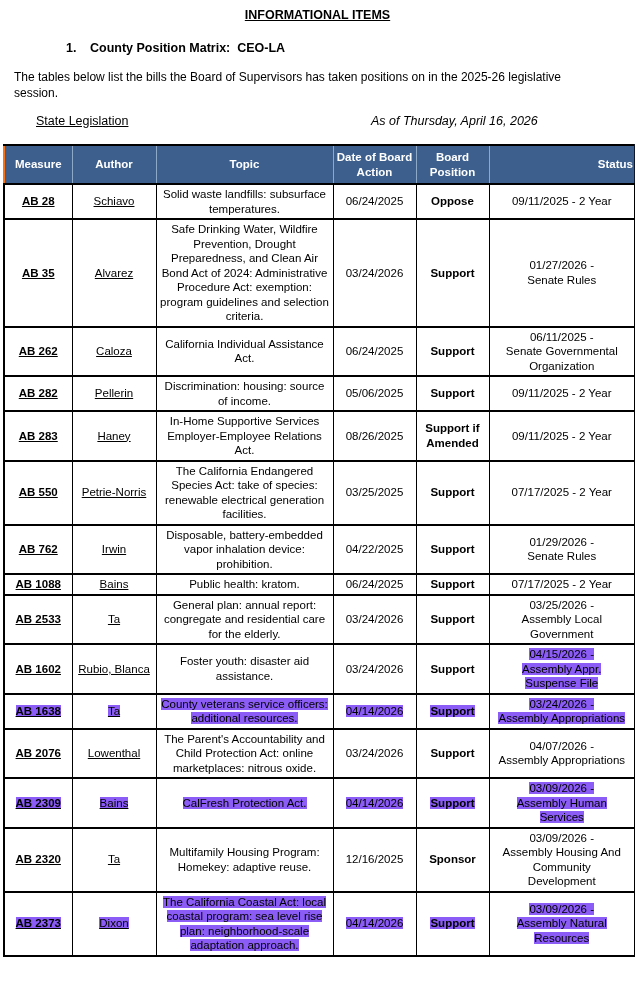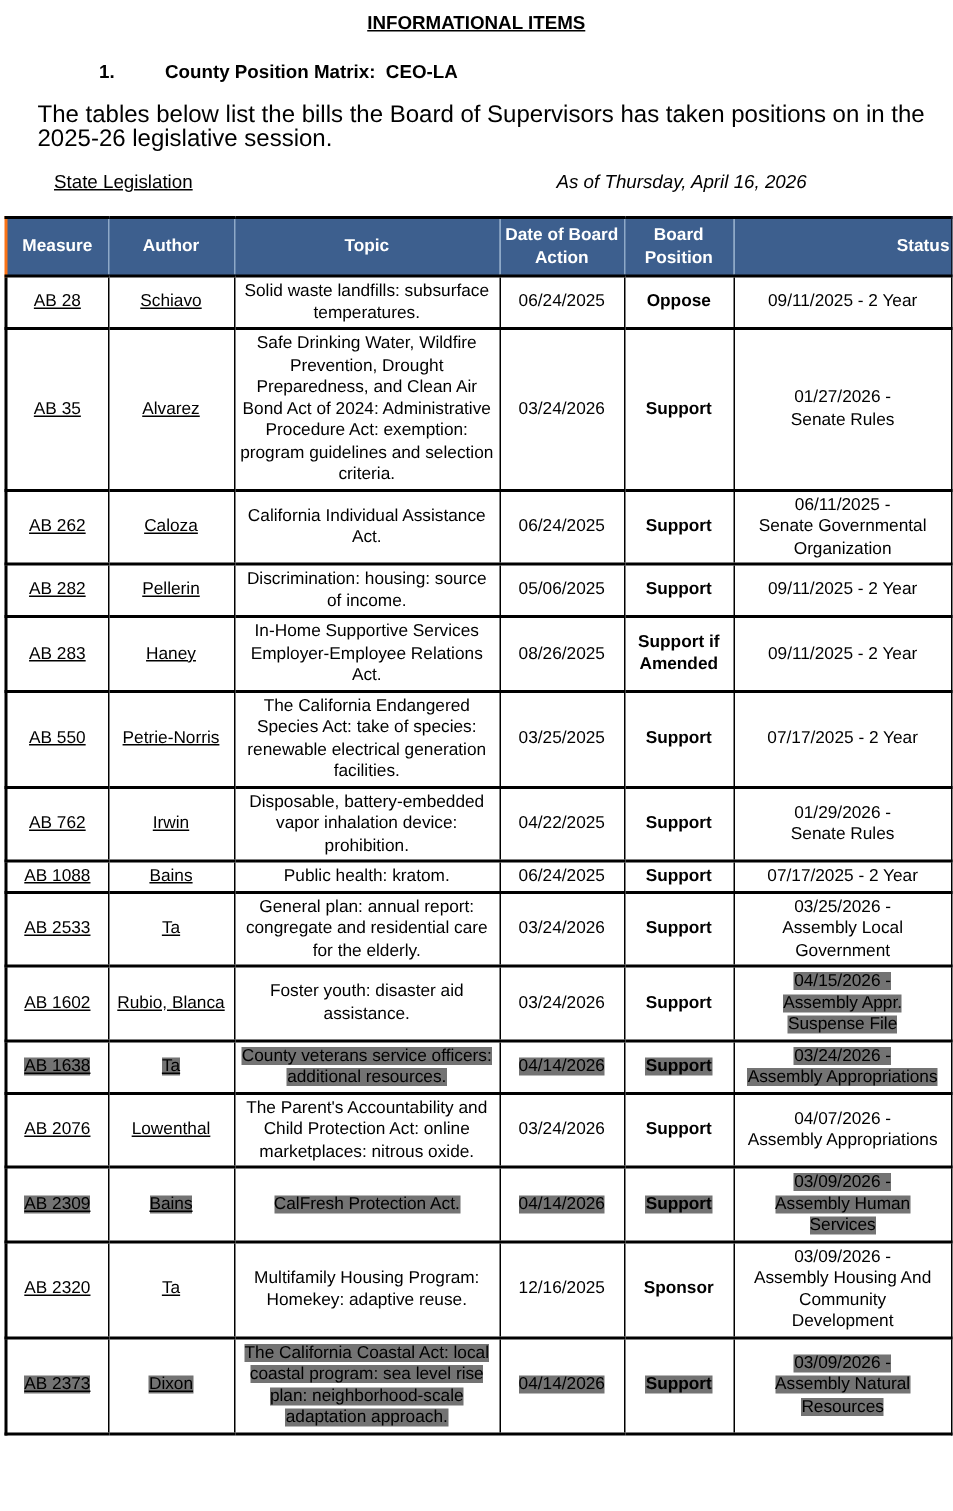--- a/index.html
+++ b/index.html
@@ -9,23 +9,23 @@
     font-family:"Liberation Sans", sans-serif;
     color:#000;
   }
   .doc { width:635px; height:890px; padding:6px 2px 0 2px; }
 
   .title { text-align:center; font-size:12.5px; font-weight:bold; margin-top:2px; }
   .title span { text-decoration:underline; }
 
   .item-line { margin:19px 0 0 64px; font-size:12.5px; font-weight:bold; display:flex; }
   .item-num { width:24px; }
-  .item-title { white-space:pre;margin-left:20px; }
-
-  .intro { margin:14px 0 0 23px; font-size:16px; max-width:592px; line-height:16px; }
+  .item-title { white-space:pre; }
+
+  .intro { margin:14px 0 0 12px; font-size:12px; max-width:592px; line-height:16px; }
 
   .meta-row { position:relative; margin-top:13px; height:17px; font-size:12.5px; }
   .section-label { position:absolute; left:34px; text-decoration:underline; }
   .as-of { position:absolute; left:369px; font-style:italic; }
 
   table { border-collapse:collapse; table-layout:fixed; width:631px; margin:13px 0 0 1px; }
   col.c-measure  { width:68px; }
   col.c-author   { width:84px; }
   col.c-topic    { width:177px; }
   col.c-date     { width:83px; }
@@ -42,25 +42,25 @@
   th:last-child  { border-right:2px solid #0f172a;text-align:right; }
 
   td {
     font-size:11.5px; line-height:14.5px; text-align:center; vertical-align:middle;
     border-left:1px solid #000; border-top:2px solid #000; border-bottom:2px solid #000;
     padding:2px 2px;
   }
   td:first-child { border-left:2px solid #000; }
   td:last-child  { border-right:2px solid #000; }
 
-  .measure-text { font-weight:normal; text-decoration:underline; }
+  .measure-text { font-weight:bold; text-decoration:underline; }
   .author-text  { text-decoration:underline; }
   .position-text{ font-weight:bold; }
   .status-text  { white-space:pre-line; }
-  .hl { background:#737373; }
+  .hl { background:#8b5cf6; }
 </style>
 </head>
 <body>
 
 <div class="doc">
 
   <div class="title">
     <span>INFORMATIONAL ITEMS</span>
   </div>
 

